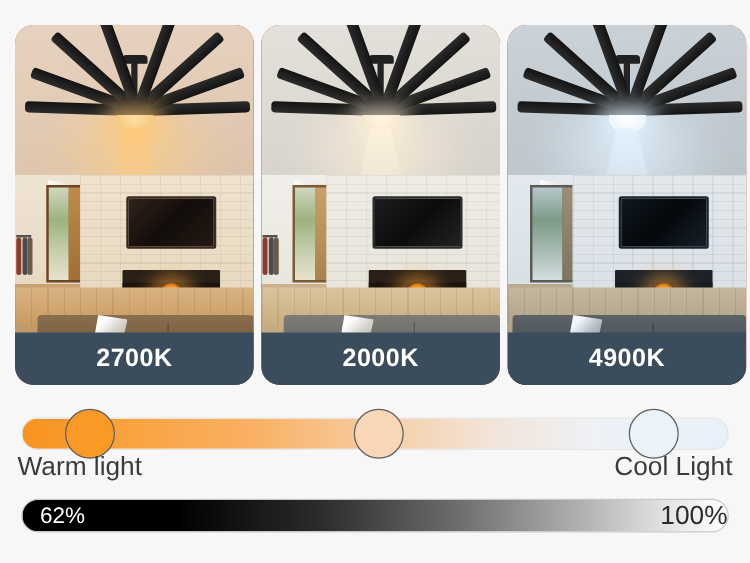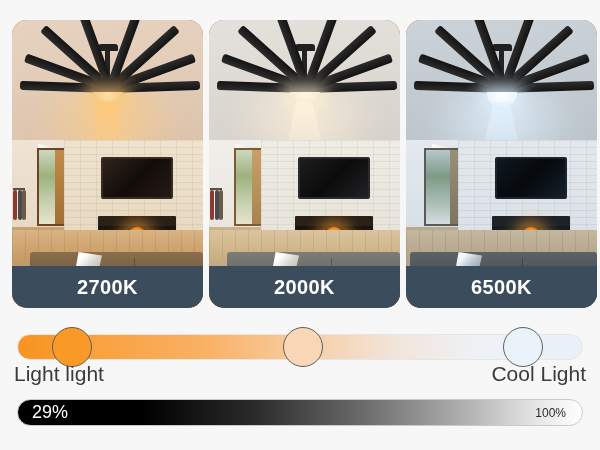--- a/index.html
+++ b/index.html
@@ -194,21 +194,21 @@
   .temp-labels .l3 { right: 14px; }
 
   
   .bright-bar {
     position: absolute; left: 17px; top: 399px; width: 566px; height: 27px;
     border-radius: 14px; border: 1px solid #c9c9c9;
     background: linear-gradient(90deg, #000000 0%, #000000 22%, #2b2b2b 42%, #6e6e6e 62%, #b4b4b4 80%, #e6e6e6 92%, #ffffff 100%);
     display: flex; align-items: center; justify-content: space-between;
   }
   .bright-bar .bmin { margin-left: 14px; color: #ffffff; font-size: 18px; font-weight: 400; }
-  .bright-bar .bmax { margin-right: 16px; color: #2b2b2b; font-size: 12px; font-weight: 400; }
+  .bright-bar .bmax { margin-right: 0; color: #2b2b2b; font-size: 21px; font-weight: 400; }
 </style>
 </head>
 <body>
 
 <div id="root">
 
   <div class="panels">
 
     <div class="panel p1">
       <div class="scene">
@@ -365,36 +365,36 @@
           <div class="floor"></div>
           <div class="sofa" style="left:4px;width:187px">
             <div class="cush" style="left:56px"></div>
             <div class="cush" style="left:112px"></div>
           </div>
           <div class="throw" style="left:50px"></div>
           <div class="vase"></div>
         </div>
       </div>
       <div class="label-bar">
-        <span>6500K</span>
+        <span>4900K</span>
       </div>
     </div>
 
   </div>
 
   <div class="temp-slider">
     <div class="temp-track"></div>
     <div class="thumb t1"></div>
     <div class="thumb t2"></div>
     <div class="thumb t3"></div>
   </div>
 
   <div class="temp-labels">
-    <span class="l1">Light light</span>
+    <span class="l1">Warm light</span>
     <span class="l3">Cool Light</span>
   </div>
 
   <div class="bright-bar">
-    <span class="bmin">29%</span>
+    <span class="bmin">62%</span>
     <span class="bmax">100%</span>
   </div>
 
 </div>
 
 </body></html>

